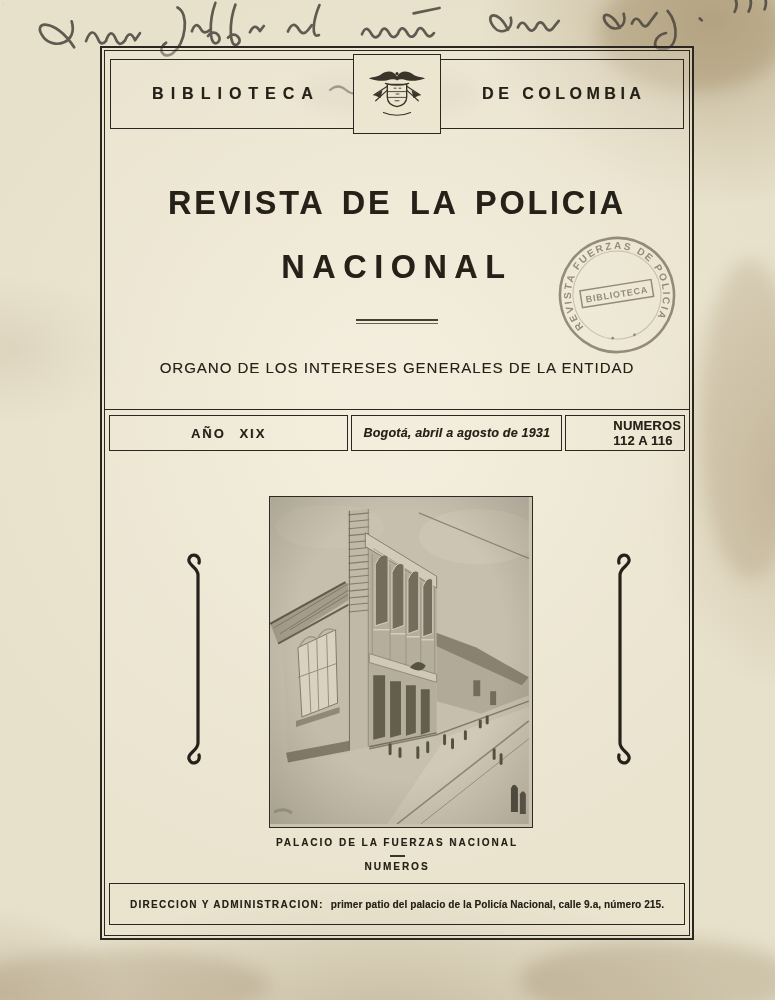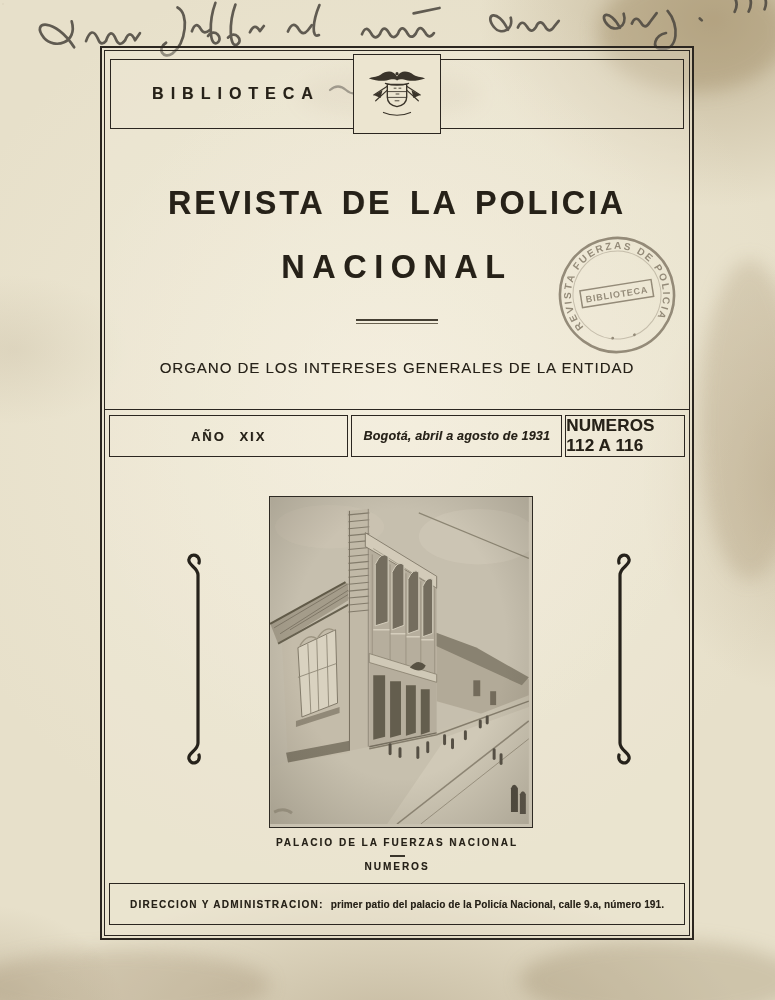--- a/index.html
+++ b/index.html
@@ -52,21 +52,21 @@
   .stamp{position:absolute;left:448px;top:180px;width:128px;height:128px;opacity:.85;
     transform:rotate(-9deg);}
 
   .issue-hline{position:absolute;left:0;right:0;top:358px;border-top:1.5px solid #2b2620;}
   .issue-row{position:absolute;left:4px;right:4px;top:364px;height:36px;display:grid;
     grid-template-columns:42fr 37fr 21fr;gap:3px;}
   .issue-cell{border:1.5px solid #2b2620;display:flex;align-items:center;justify-content:center;
     font-weight:bold;}
   .issue-year{font-size:13px;letter-spacing:2px;word-spacing:8px;}
   .issue-date{font-size:12.5px;letter-spacing:.2px;font-style:italic;}
-  .issue-numbers{font-size:17px;letter-spacing:.2px;}
+  .issue-numbers{font-size:13px;letter-spacing:.2px;padding-left:47px;}
 
   .photo{position:absolute;left:164px;top:445px;width:262px;height:330px;border:1.5px solid #2e2a23;
     background:#c8c1b0;}
   .photo svg{display:block;}
 
   .ornament{position:absolute;top:500px;width:26px;height:216px;}
   .orn-left{left:80px;}
   .orn-right{left:502px;transform:scaleX(-1);}
 
   .caption-1{position:absolute;left:0;right:0;top:786px;text-align:center;font-weight:bold;
@@ -135,20 +135,23 @@
               <path d="M22,25.5 h20 M22,31.5 h20" stroke-width=".9"></path>
               <path d="M29,22 h2 M34,22 h2 M31,28 h3 M30,35 h4" stroke-width=".9"></path>
               <path d="M22,20 L8,29 M22,24 L10,35"></path>
               <path d="M8,29 L17,24 L15,32 Z" fill="#3a342a" stroke="none"></path>
               <path d="M42,20 L56,29 M42,24 L54,35"></path>
               <path d="M56,29 L47,24 L49,32 Z" fill="#3a342a" stroke="none"></path>
               <path d="M18,47 Q32,53 46,47" stroke-width="1.1"></path>
             </svg>
           </div>
         </div>
+        <div class="header-cell">
+          <span class="header-label hl-right ink">DE COLOMBIA</span>
+        </div>
       </div>
 
       <div class="title-line title-1 ink">REVISTA DE LA POLICIA</div>
       <div class="title-line title-2 ink">NACIONAL</div>
       <div class="title-divider"></div>
 
       <svg class="stamp" viewBox="0 0 128 128" xmlns="http://www.w3.org/2000/svg" xmlns:xlink="http://www.w3.org/1999/xlink">
         <g fill="none" stroke="#857b69">
           <circle cx="64" cy="64" r="57" stroke-width="2.6"></circle>
           <circle cx="64" cy="64" r="44" stroke-width="1" opacity=".45"></circle>
@@ -261,18 +264,18 @@
           <rect width="261" height="330" fill="url(#pvig)"></rect>
         </svg>
       </div>
 
       <div class="caption-1 ink">PALACIO DE LA FUERZAS NACIONAL</div>
       <div class="caption-dash"></div>
       <div class="caption-2 ink">NUMEROS</div>
 
       <div class="footer-box">
         <span class="footer-label ink">DIRECCION Y ADMINISTRACION:</span>
-        <span class="footer-text ink">primer patio del palacio de la Policía Nacional, calle 9.a, número 191.</span>
+        <span class="footer-text ink">primer patio del palacio de la Policía Nacional, calle 9.a, número 215.</span>
       </div>
 
     </div>
   </div>
 </div>
 
 </body></html>

